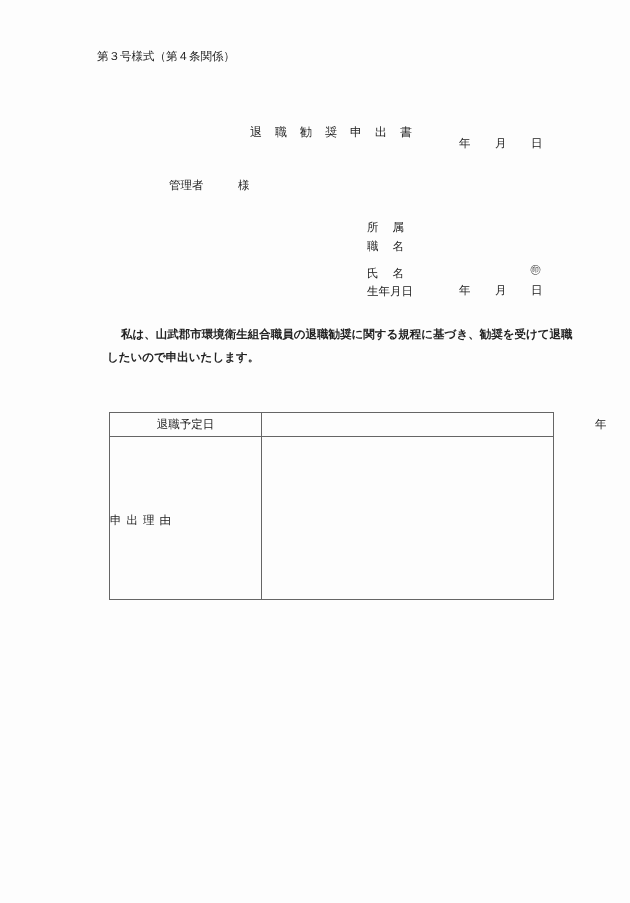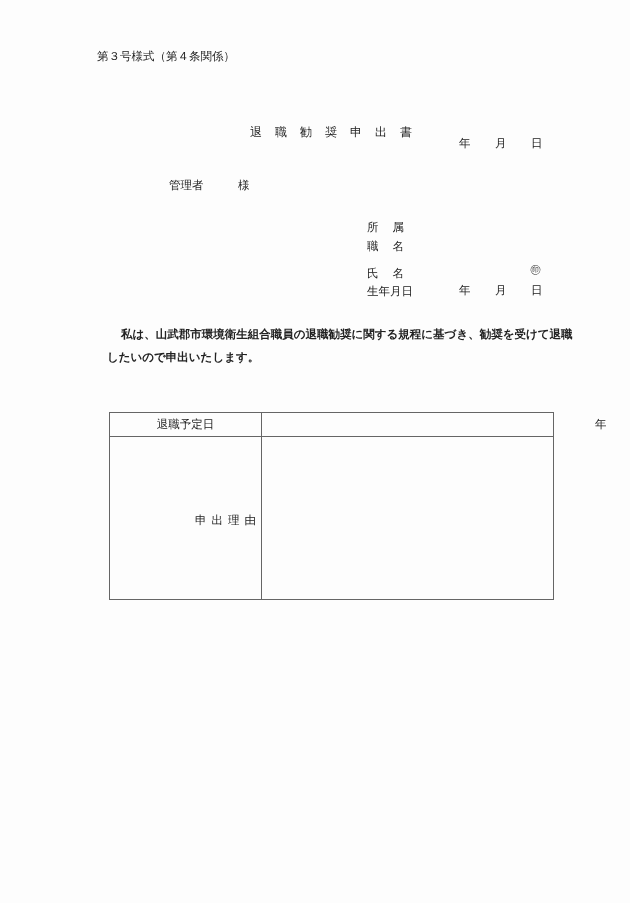--- a/index.html
+++ b/index.html
@@ -16,21 +16,21 @@
   .field-label { left:367px; }
   .field-label .sp { display:inline-block; width:14px; }
   .seal { left:530px; top:262px; font-size:11px; }
   .body-text { left:107px; width:470px; white-space:normal; line-height:23px; top:323px; text-indent:14px;font-weight:bold; }
   table.form {
     position:absolute; left:109px; top:384px; width:445px; border-collapse:collapse;margin-top:28px;
   }
   table.form td { border:1px solid #666; padding:0; }
   .th-cell { width:151px; height:23px; text-align:center; }
   .date-cell { height:23px; position:relative; }
-  .reason-label { height:162px; text-align:right; vertical-align:top;font-family:Liberation Serif, serif; }
+  .reason-label { height:162px; text-align:left; vertical-align:top;font-family:Liberation Serif, serif; }
   .reason-label span { display:inline-block; margin-top:76px; letter-spacing:5px; }
   .ymd { position:absolute; top:4px; }
 </style>
 </head>
 <body>
 
 <div class="abs form-no">第３号様式（第４条関係）</div>
 <div class="abs title">退職勧奨申出書</div>
 
 <span class="abs date-top" style="left:459px">年</span>

